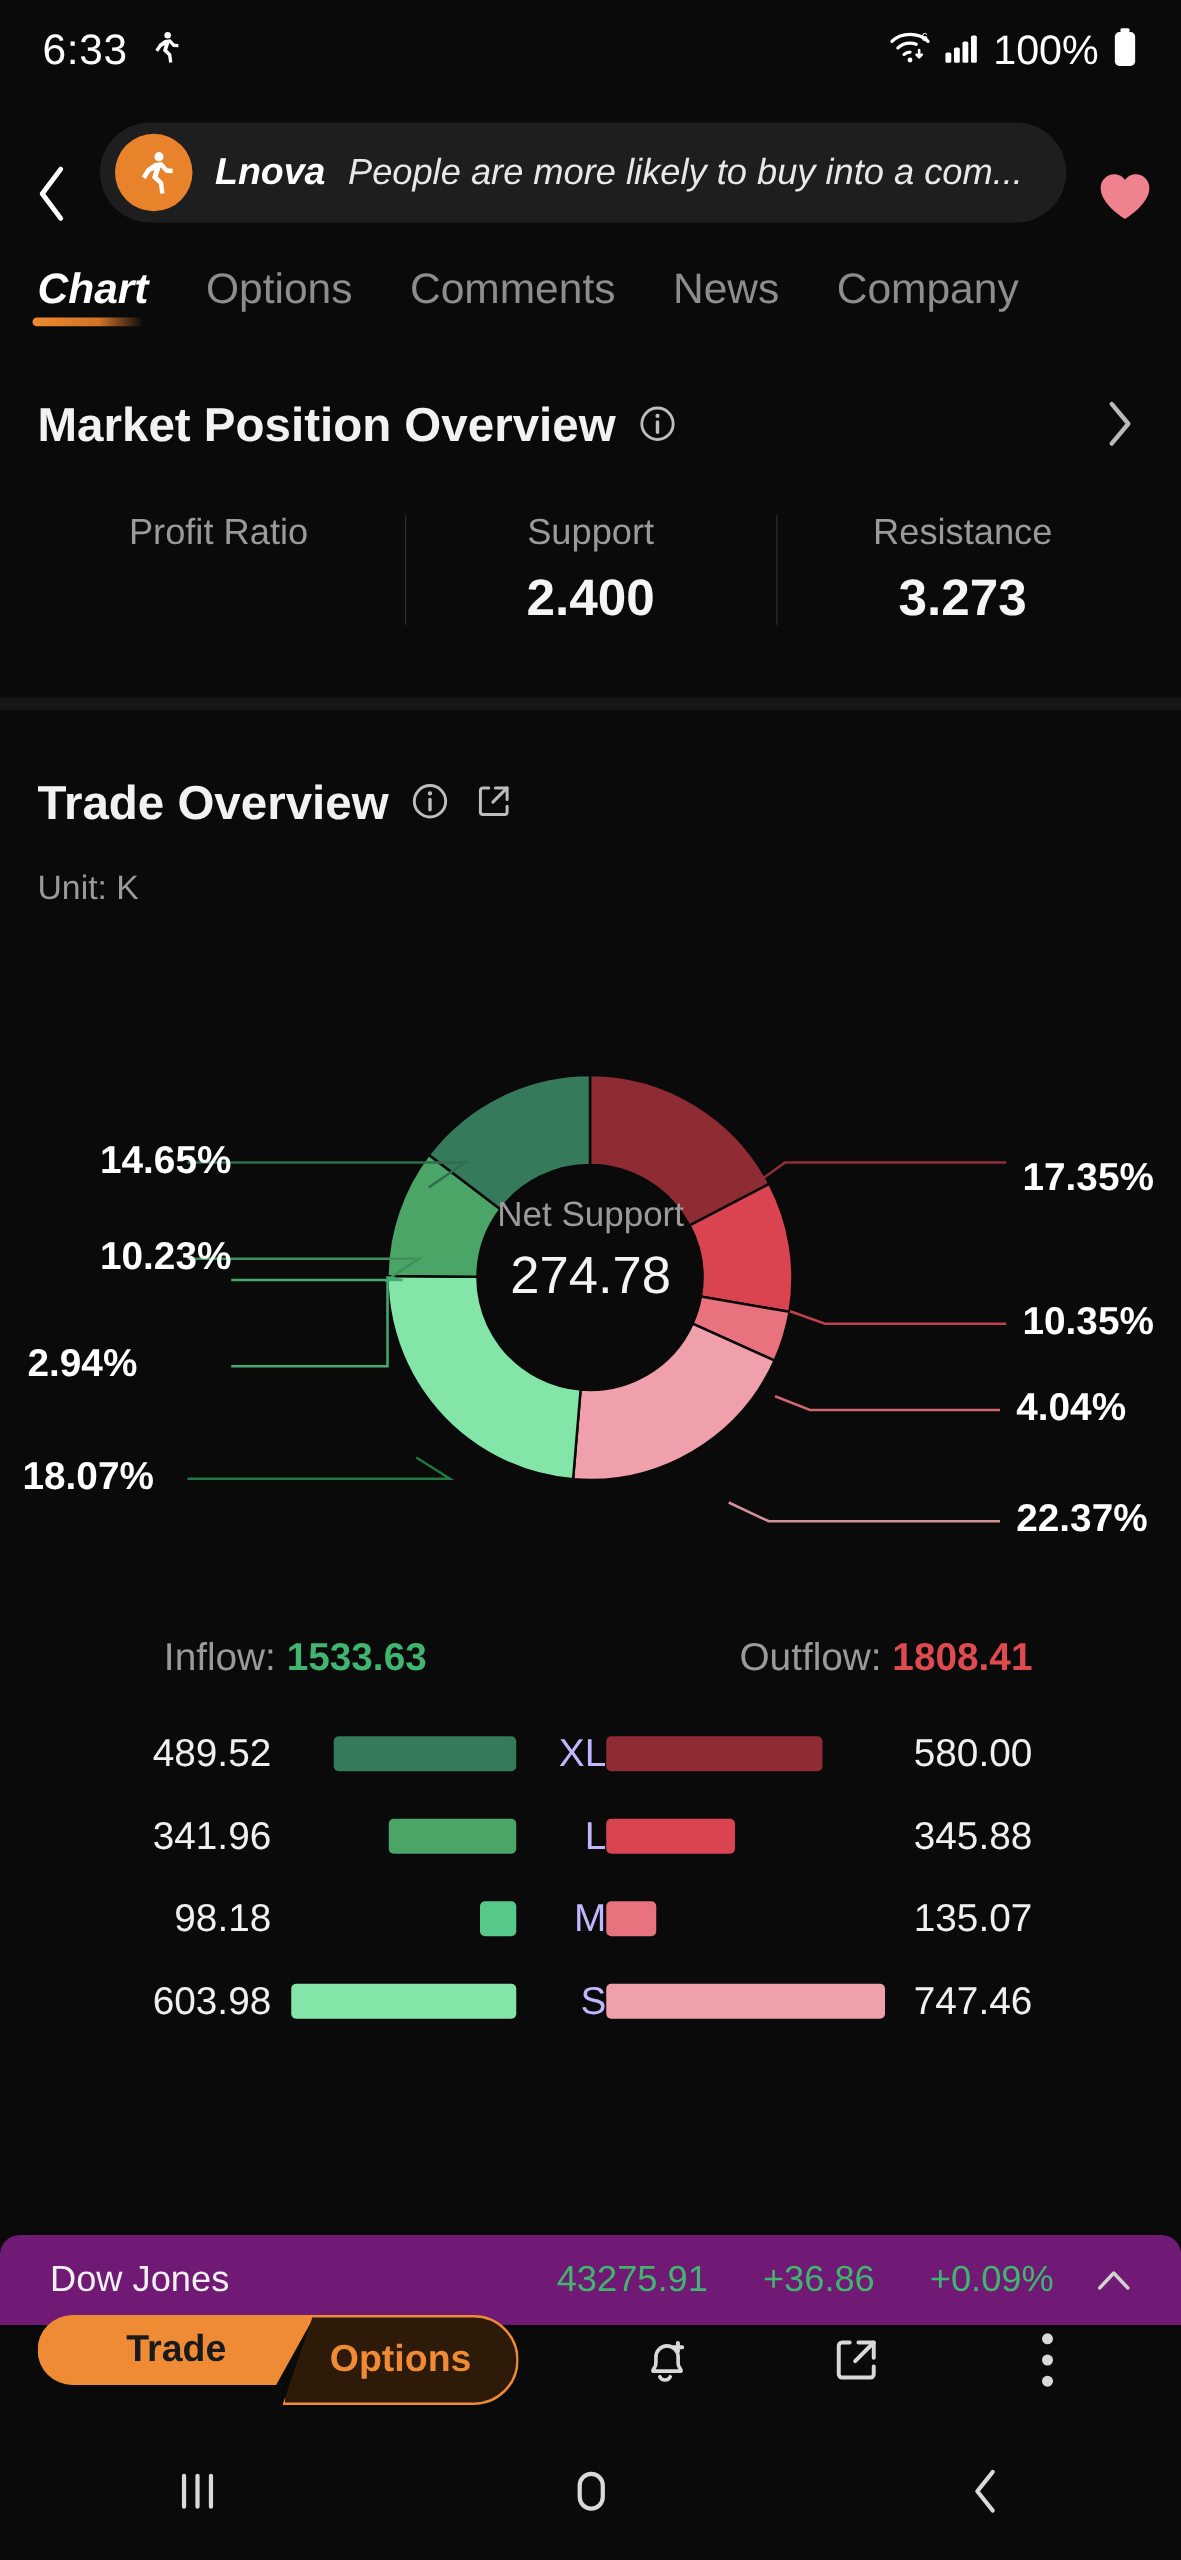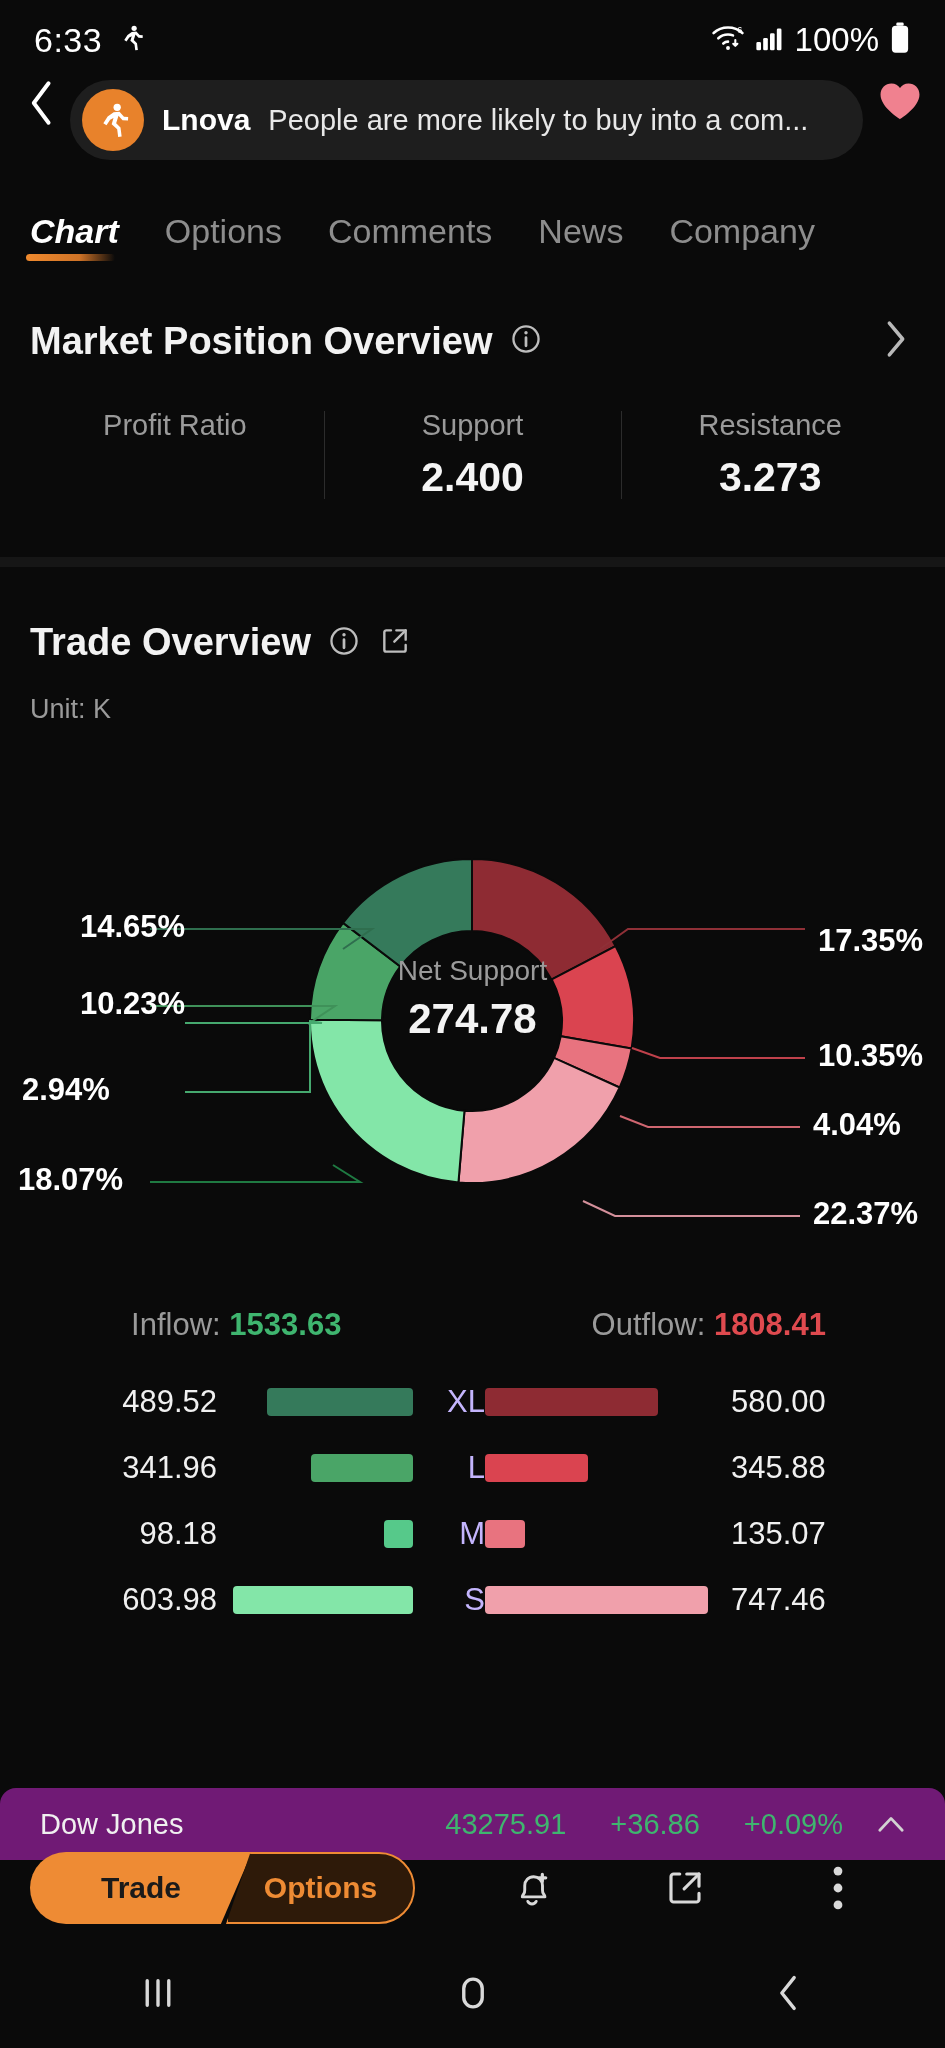--- a/index.html
+++ b/index.html
@@ -17,21 +17,21 @@
     height:80px; display:flex; align-items:center;
     justify-content:space-between; padding:0 34px;
   }
   .sb-left { display:flex; align-items:center; gap:14px; }
   .sb-time { font-size:34px; font-weight:400; letter-spacing:.5px; }
   .sb-right { display:flex; align-items:center; gap:10px; }
   .sb-pct { font-size:33px; font-weight:400; }
   .sb-ico { display:block; }
 
   
-  .banner-row { display:flex; align-items:flex-start; padding:0 22px; height:98px; gap:8px; }
+  .banner-row { display:flex; align-items:flex-end; padding:0 22px; height:98px; gap:18px;font-style:italic; }
   .back-chevron { width:40px; flex:0 0 40px; display:flex; align-items:center; justify-content:center; }
   .pill {
     flex:1 1 auto; height:80px; background:#1e1e1e; border-radius:40px;
     display:flex; align-items:center; padding:0 12px; overflow:hidden; min-width:0;
   }
   .pill-avatar {
     width:62px; height:62px; border-radius:50%; flex:0 0 62px;
     background:#e8822b; display:flex; align-items:center; justify-content:center;
   }
   .pill-name { font-size:30px; font-weight:700; margin-left:18px; flex:0 0 auto; }
@@ -71,21 +71,21 @@
 
   
   .unit { font-size:27px; color:#9a9a9a; padding:30px 30px 0 30px; }
 
   
   .chartwrap { position:relative; width:945px; height:560px; margin-top:6px; }
   .donut-center {
     position:absolute; left:0; right:0; top:224px; text-align:center; pointer-events:none;
   }
   .donut-center .c-label { font-size:28px; color:#9b9b9b; }
-  .donut-center .c-value { font-size:42px; font-weight:700; margin-top:8px; color:#f4f4f4; }
+  .donut-center .c-value { font-size:42px; font-weight:400; margin-top:8px; color:#f4f4f4; }
   .pct {
     position:absolute; font-size:31px; font-weight:700; color:#ffffff; white-space:nowrap;
   }
 
   
   .flowrow { display:flex; margin-top:16px; }
   .flowcell { flex:1 1 0; text-align:center; font-size:31px; color:#9a9a9a; }
   .flowcell b { font-weight:700; }
   .in-val { color:#3fb56f; }
   .out-val { color:#df4a4f; }
@@ -112,21 +112,21 @@
   .tk-val { font-size:29px; color:#3fb56f; margin-left:44px; }
   .tk-caret { margin-left:34px; display:flex; align-items:center; }
 
   
   .actionbar {
     position:absolute; left:0; right:0; bottom:110px; height:100px;
     display:flex; align-items:center; padding:0 30px;
   }
   .segbtn { position:relative; width:385px; height:72px; flex:0 0 385px; }
   .seg-trade {
-    position:absolute; left:0; top:0; width:222px; height:72px;
+    position:absolute; left:0; top:0; width:222px; height:56px;
     background:#ee8b34; border-radius:36px 0 0 36px;
     display:flex; align-items:center; justify-content:center;
     clip-path:polygon(0 0, 100% 0, 86% 100%, 0 100%);
     font-size:30px; font-weight:700; color:#1a1a1a;
   }
   .seg-options {
     position:absolute; left:196px; top:0; width:189px; height:72px;
     background:#2e1a09; border:2px solid #ee8b34; border-radius:0 36px 36px 0;
     display:flex; align-items:center; justify-content:center;
     clip-path:polygon(13% 0, 100% 0, 100% 100%, 0 100%);

